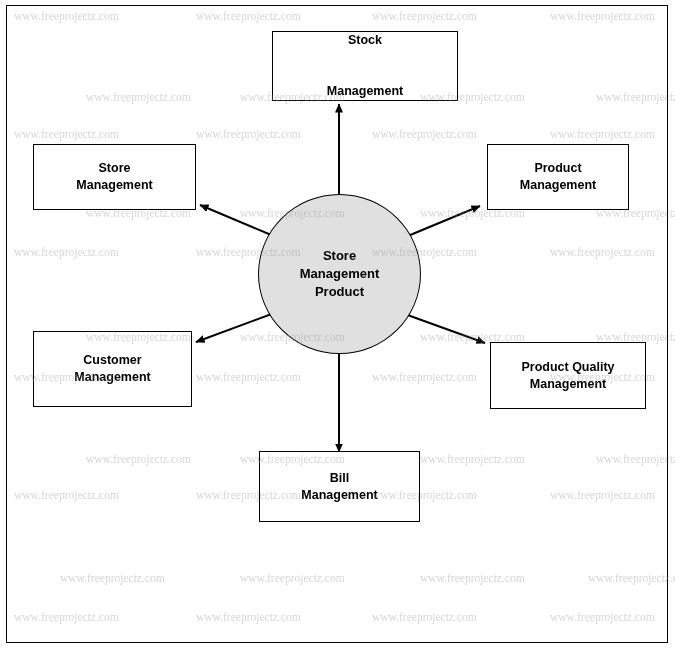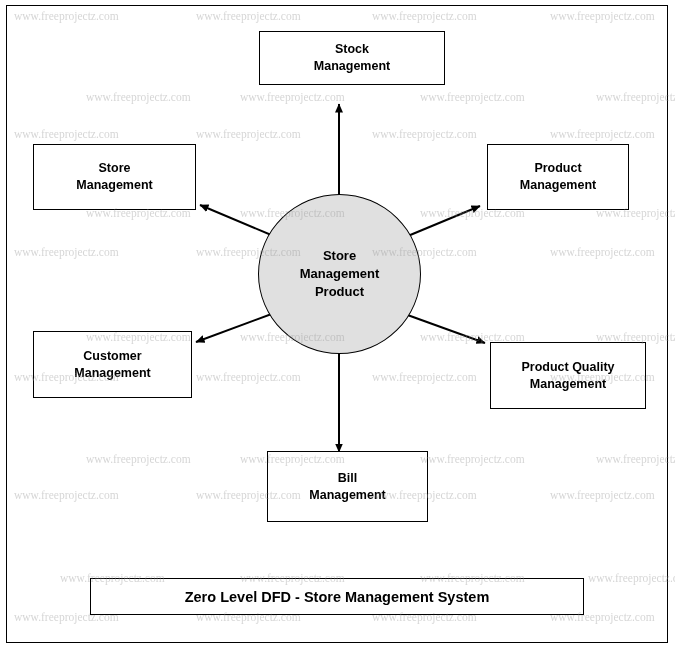--- a/index.html
+++ b/index.html
@@ -134,59 +134,56 @@
 
     <line x1="403" y1="238" x2="480" y2="206" stroke="#000000" stroke-width="2" marker-end="url(#ah)" marker-start="url(#ah)"></line>
 
     <line x1="277" y1="312" x2="196" y2="342" stroke="#000000" stroke-width="2" marker-end="url(#ah)" marker-start="url(#ah)"></line>
 
     <line x1="402" y1="313" x2="485" y2="343" stroke="#000000" stroke-width="2" marker-end="url(#ah)" marker-start="url(#ah)"></line>
 
     <line x1="339" y1="352" x2="339" y2="452" stroke="#000000" stroke-width="2" marker-end="url(#ah)" marker-start="url(#ah)"></line>
   </svg>
 
-  <div class="node" id="node-stock" style="left:259px; top:31px; width:186px; height:54px;">
+  <div class="node" id="node-stock" style="left:272px; top:31px; width:186px; height:70px;justify-content:space-between;">
     <span class="l1">Stock</span>
     <span class="l2">Management</span>
   </div>
 
   <div class="node" id="node-store" style="left:33px; top:144px; width:163px; height:66px;">
     <span class="l1">Store</span>
     <span class="l2">Management</span>
   </div>
 
   <div class="node" id="node-product" style="left:487px; top:144px; width:142px; height:66px;">
     <span class="l1">Product</span>
     <span class="l2">Management</span>
   </div>
 
-  <div class="node" id="node-customer" style="left:33px; top:331px; width:159px; height:67px;">
+  <div class="node" id="node-customer" style="left:33px; top:331px; width:159px; height:76px;">
     <span class="l1">Customer</span>
     <span class="l2">Management</span>
   </div>
 
   <div class="node" id="node-quality" style="left:490px; top:342px; width:156px; height:67px;">
     <span class="l1">Product Quality</span>
     <span class="l2">Management</span>
   </div>
 
-  <div class="node" id="node-bill" style="left:259px; top:451px; width:161px; height:71px;margin-left:8px;">
+  <div class="node" id="node-bill" style="left:259px; top:451px; width:161px; height:71px;">
     <span class="l1">Bill</span>
     <span class="l2">Management</span>
   </div>
 
   <div id="process">
     <span>Store</span>
     <span>Management</span>
     <span>Product</span>
   </div>
 
-  <div id="caption-box">
-    <span>Zero Level DFD - Store Management System</span>
-  </div>
 
   <div id="watermarks">
       <span class="wm" style="left: 14px; top: 10px;">www.freeprojectz.com</span>
       <span class="wm" style="left: 196px; top: 10px;">www.freeprojectz.com</span>
       <span class="wm" style="left: 372px; top: 10px;">www.freeprojectz.com</span>
       <span class="wm" style="left: 550px; top: 10px;">www.freeprojectz.com</span>
       <span class="wm" style="left: 86px; top: 91px;">www.freeprojectz.com</span>
       <span class="wm" style="left: 240px; top: 91px;">www.freeprojectz.com</span>
       <span class="wm" style="left: 420px; top: 91px;">www.freeprojectz.com</span>
       <span class="wm" style="left: 596px; top: 91px;">www.freeprojectz.com</span>

